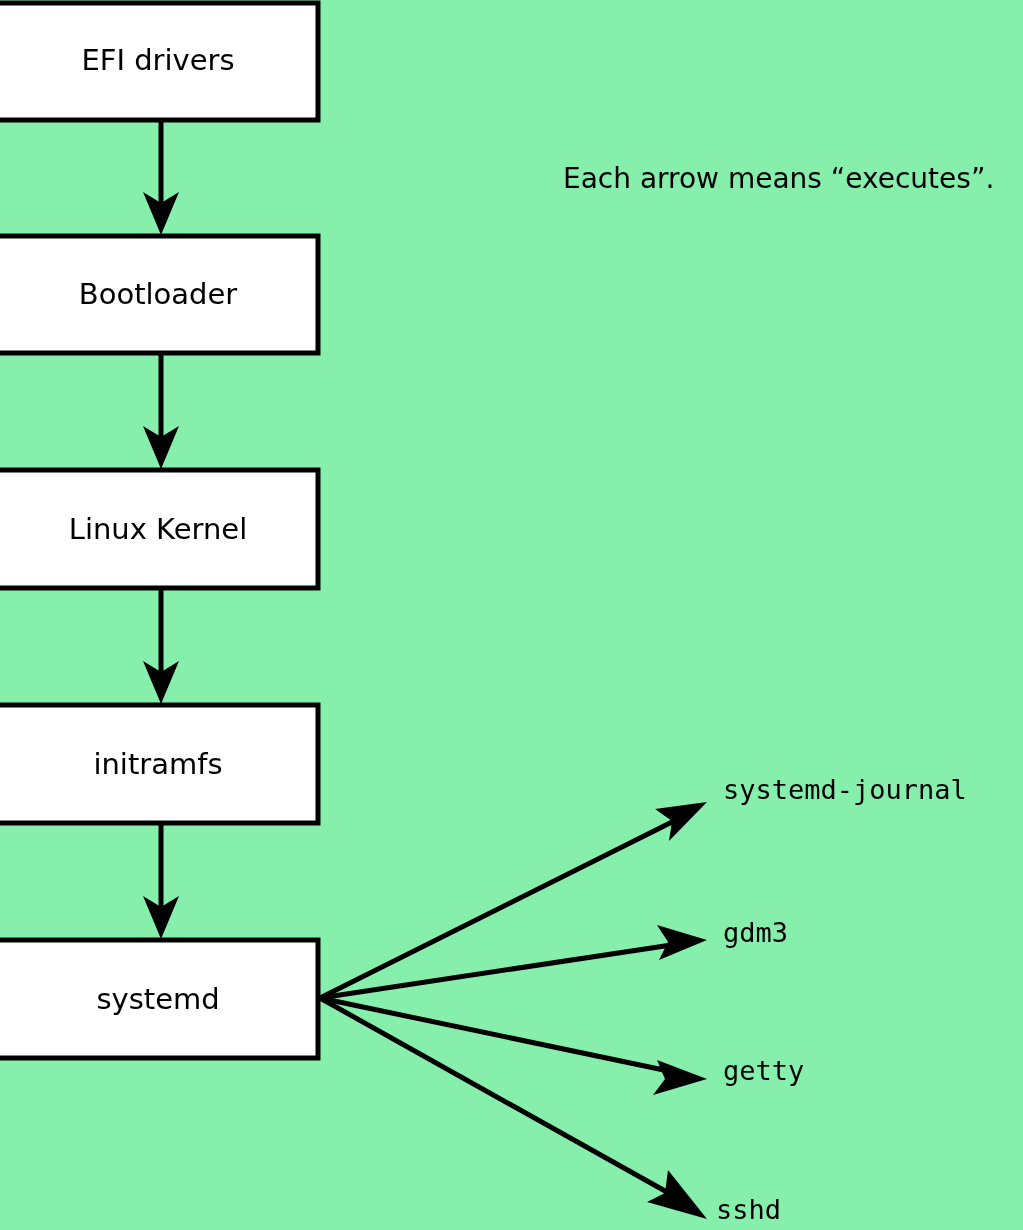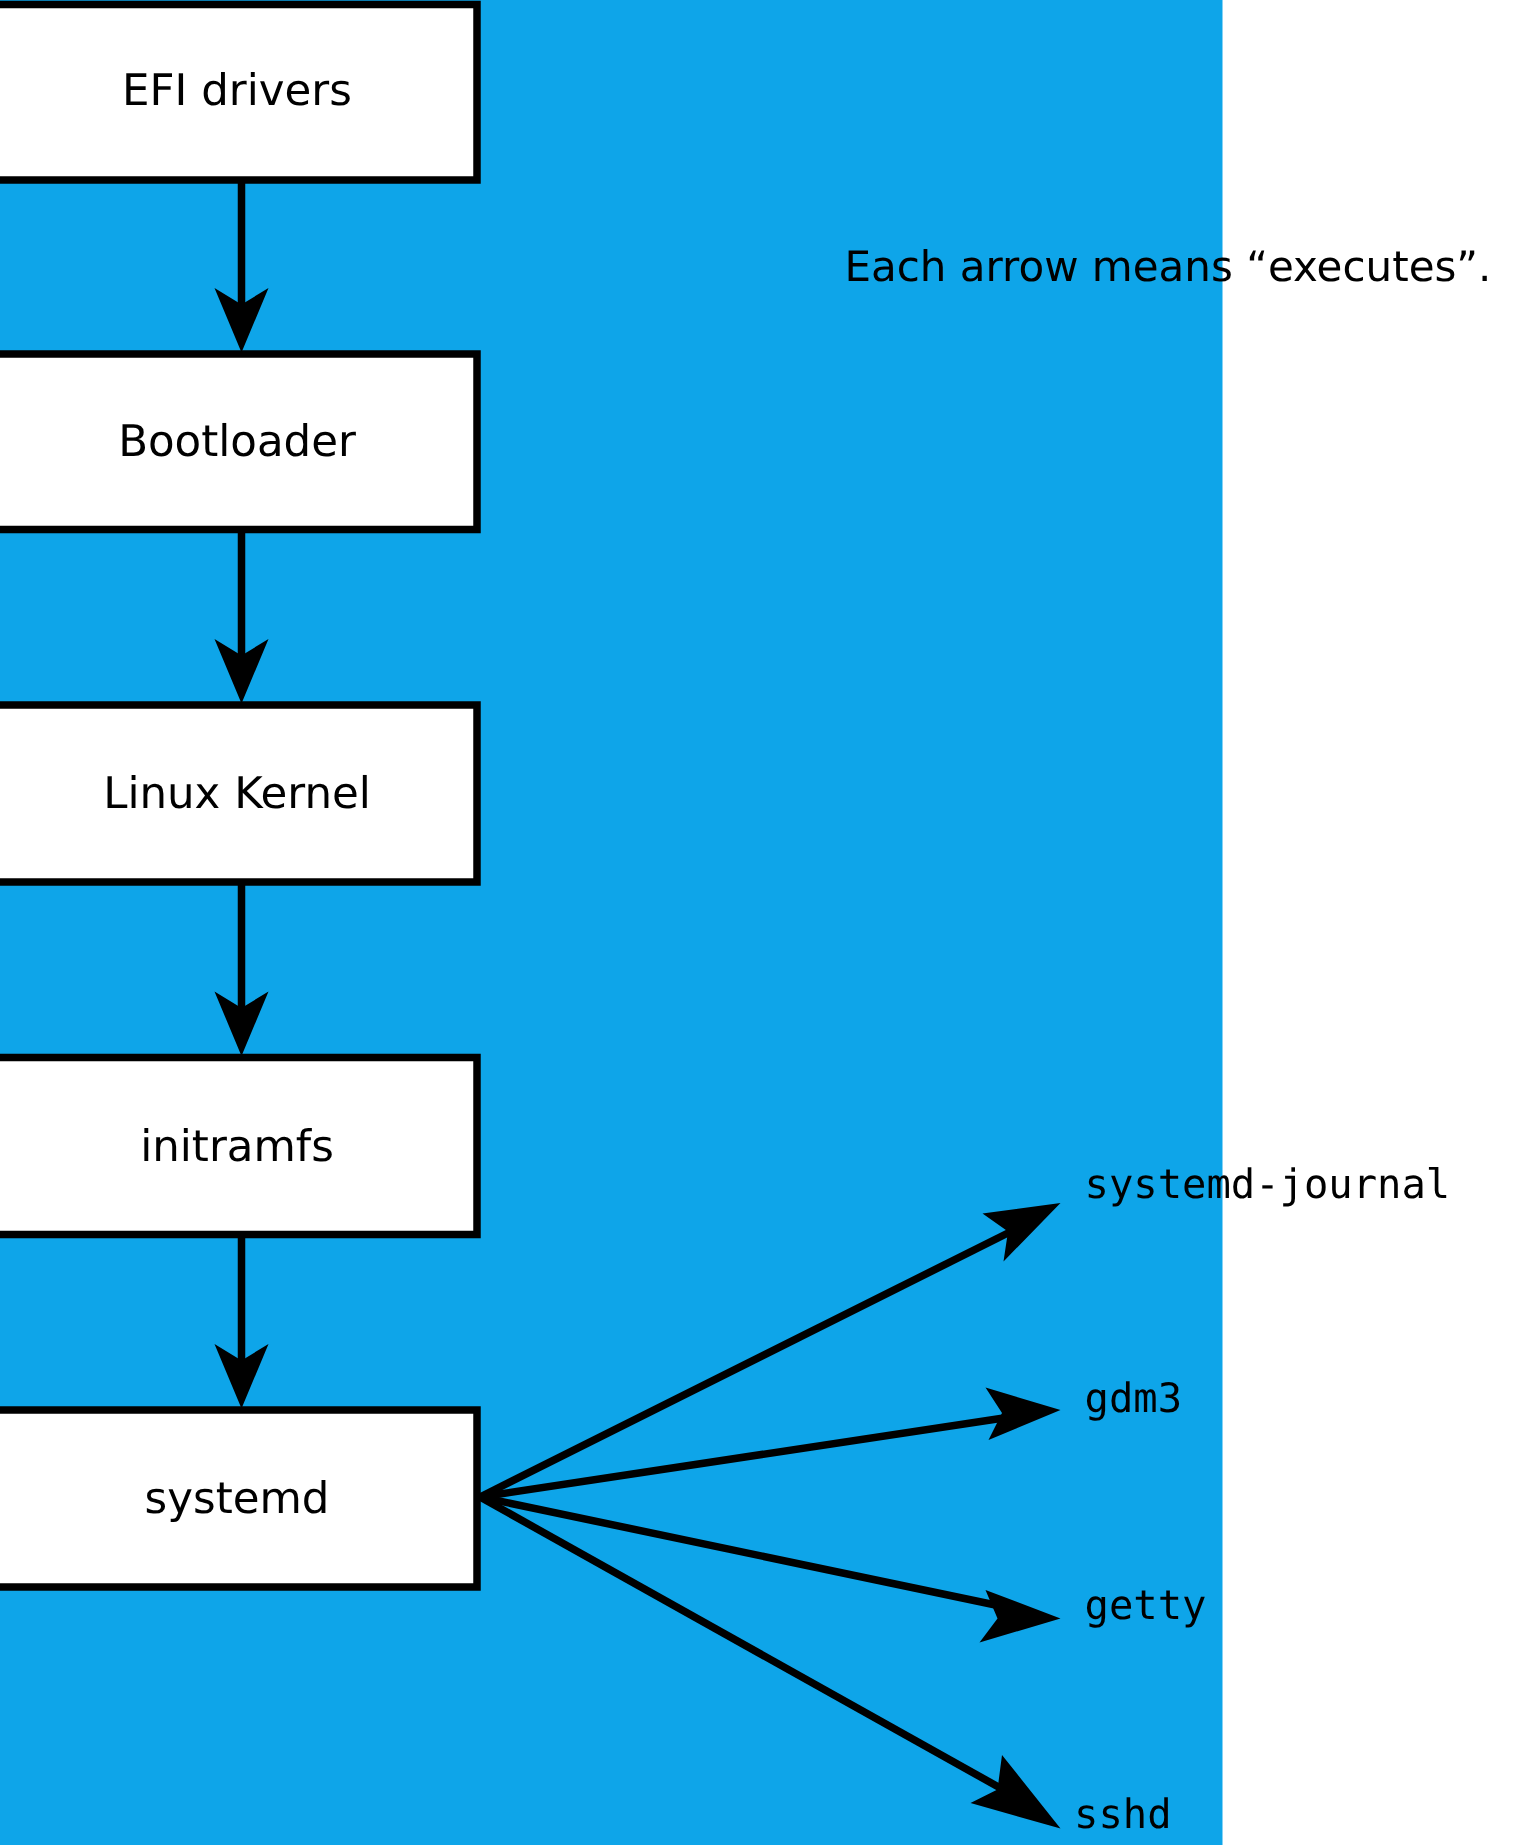--- a/index.html
+++ b/index.html
@@ -9,23 +9,23 @@
     background: #ffffff;
   }
   body {
     width: 1023px;
     height: 1230px;
     overflow: hidden;
     font-family: "DejaVu Sans", sans-serif;
   }
   #diagram-root {
     position: relative;
-    width: 815px;
+    width: 1023px;
     height: 1230px;
-    background: #0ea5e9;
+    background: #86efac;
   }
   #diagram-svg {
     position: absolute;
     left: 0;
     top: 0;
     width: 1023px;
     height: 1230px;
     display: block;
   }
   .box-rect {

